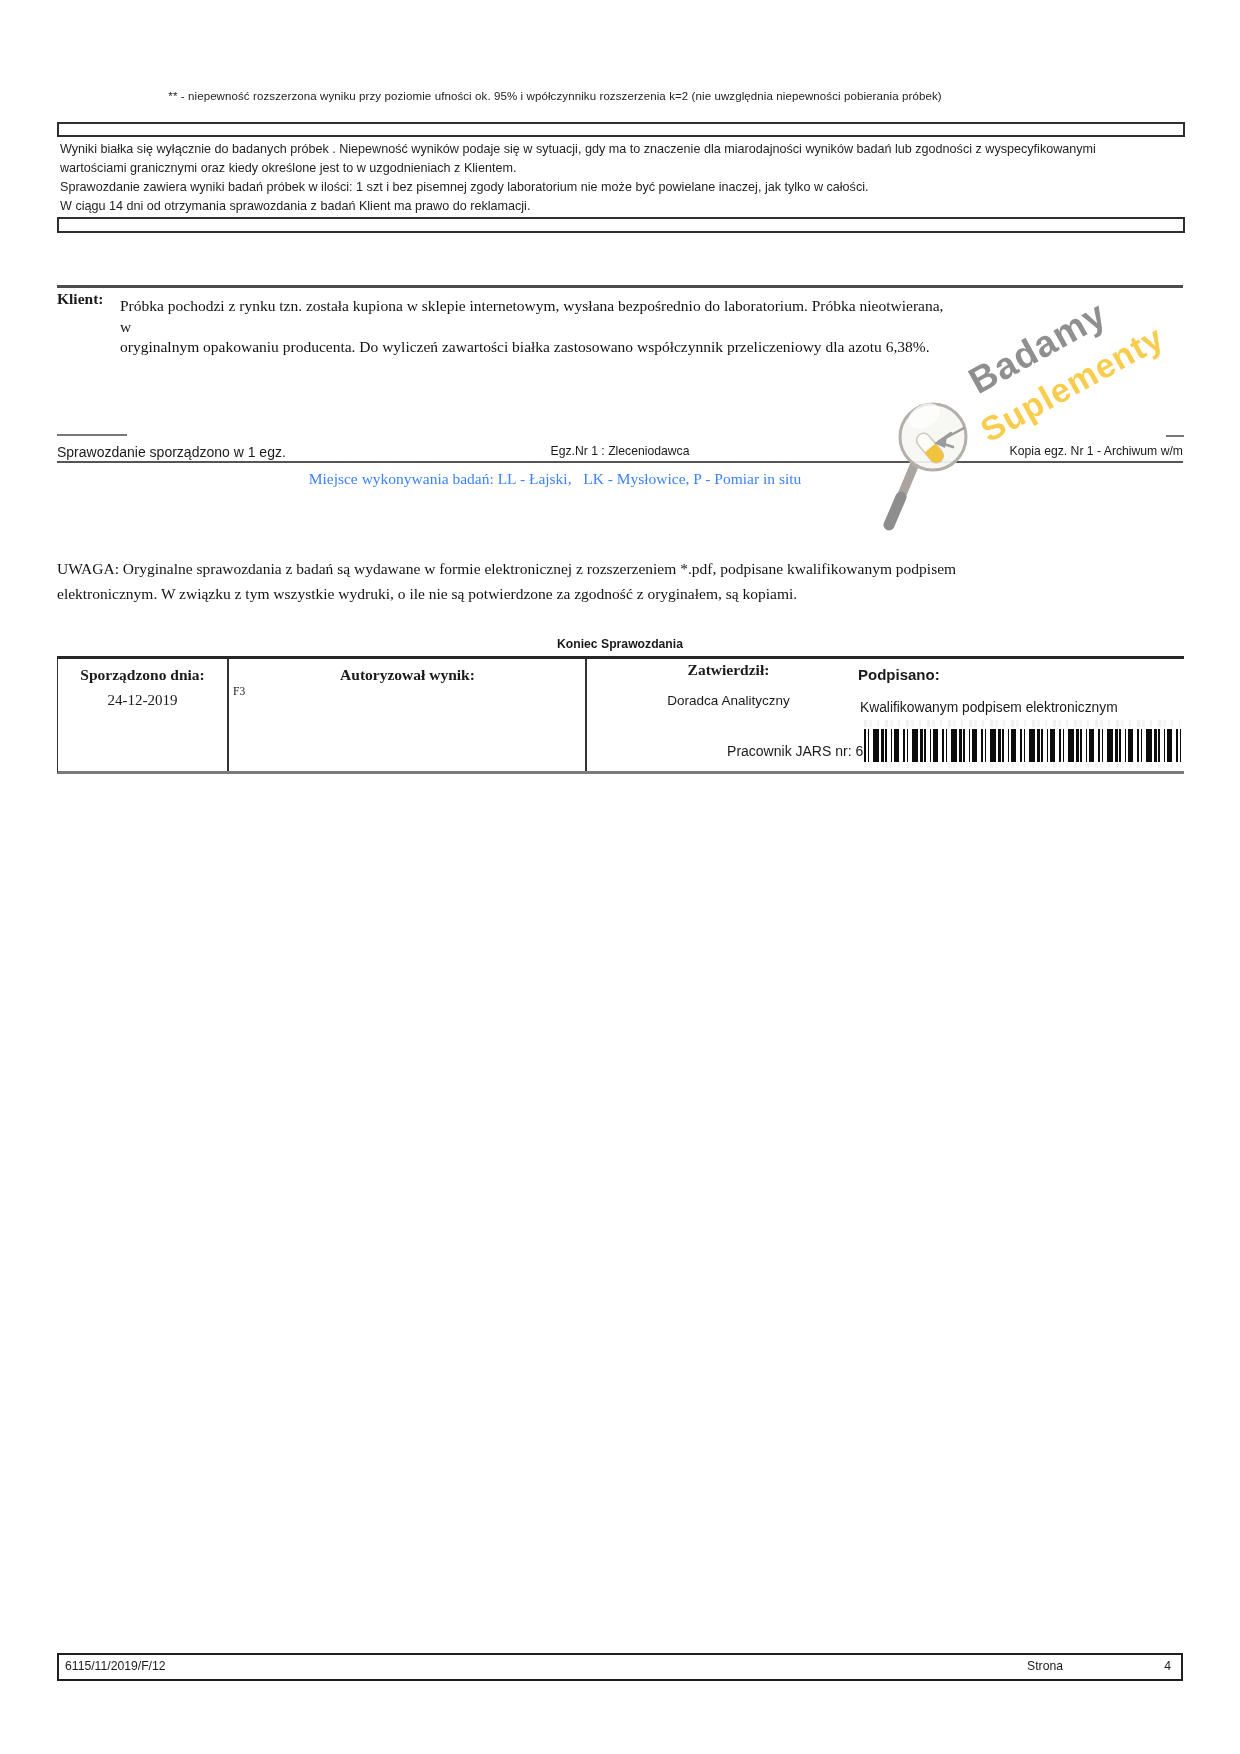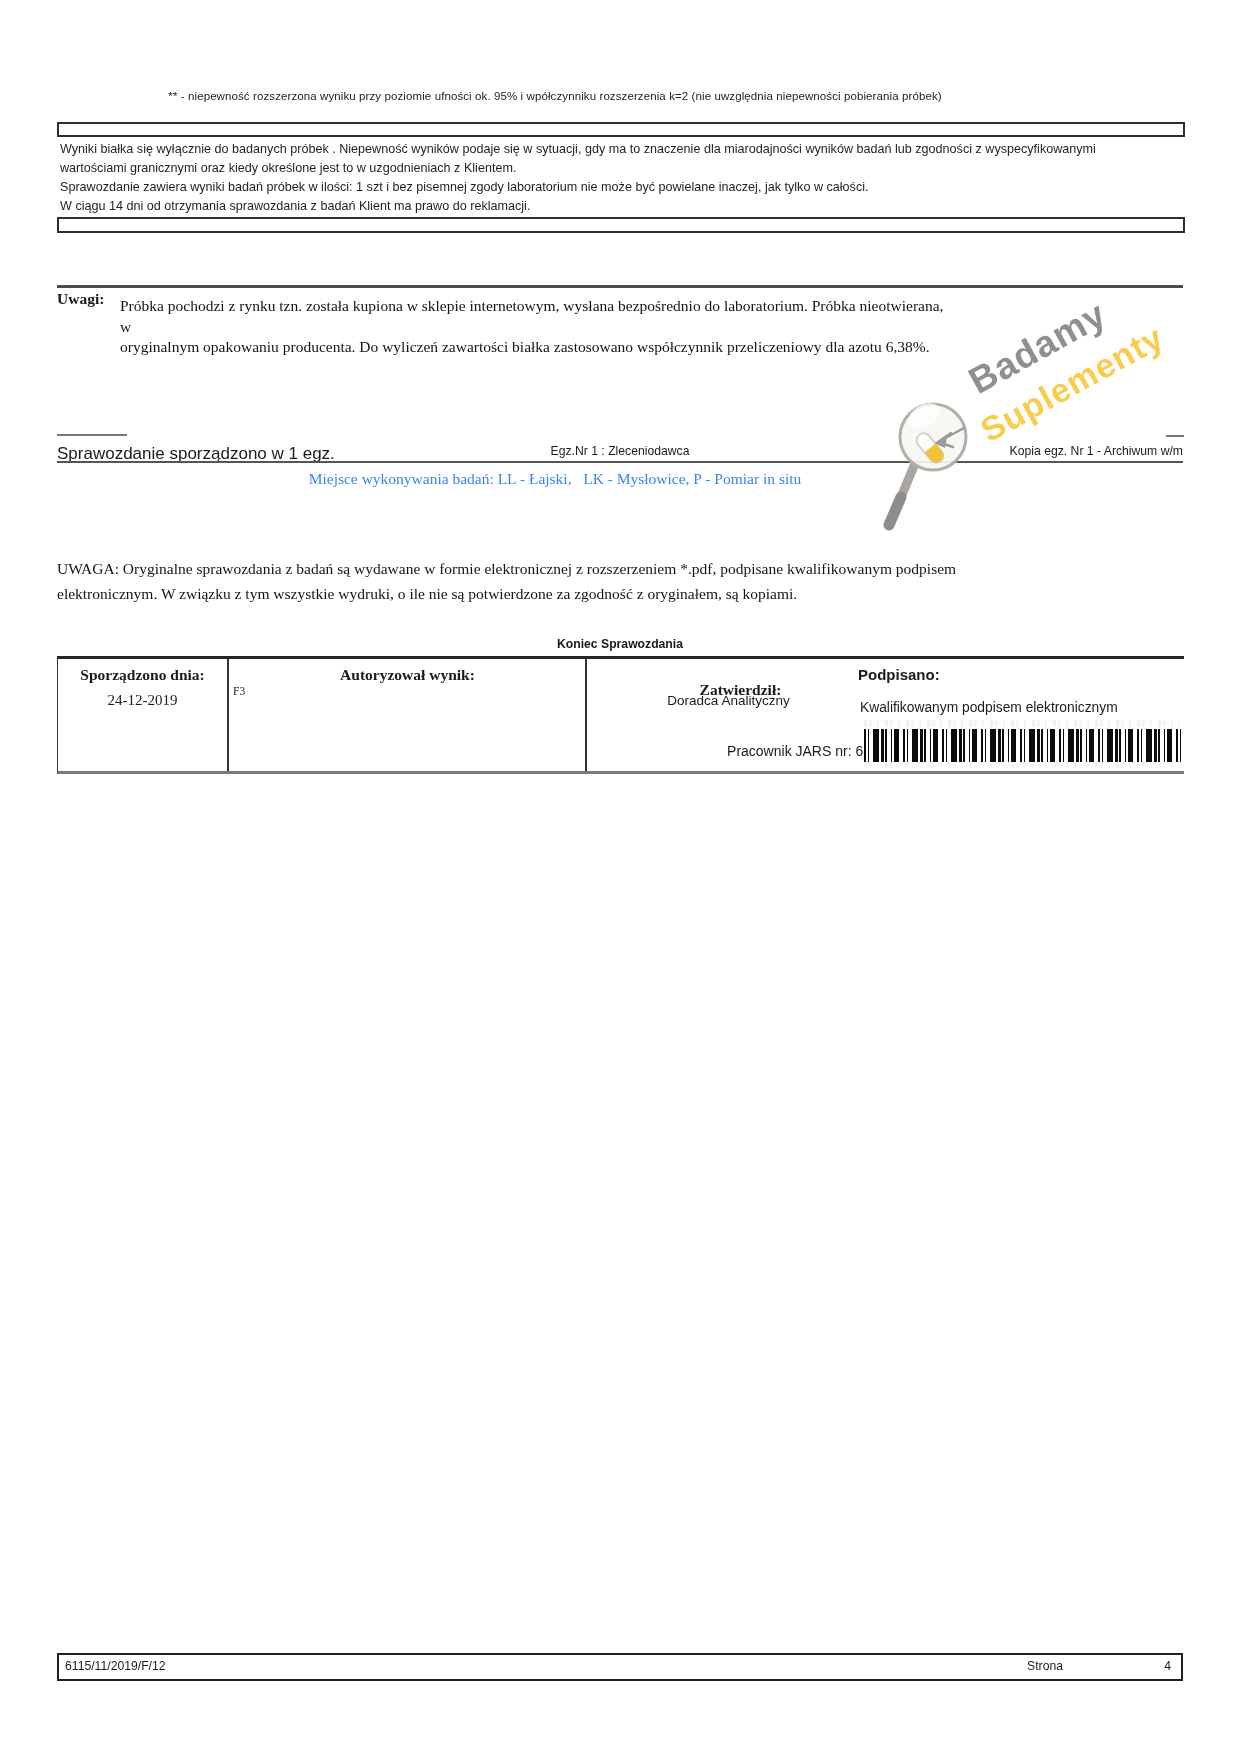--- a/index.html
+++ b/index.html
@@ -27,21 +27,21 @@
   .rule-uwagi { top:285px; height:3px; }
   .rule-copies { top:461px; height:2px; background:#555; }
   .uwagi-label { left:57px; top:290px; font-size:15.5px; font-weight:bold; }
   .remarks {
     left:120px; top:296px; width:830px;
     font-size:15.5px; line-height:20.5px; color:#141414;
   }
   .dash { background:#777; height:2px; top:434px; }
   .dash-left { left:57px; width:70px; }
   .dash-right { left:1166px; width:18px; top:435px; }
-  .copies-left  { left:57px; top:444px; font-size:17px; }
+  .copies-left  { left:57px; top:444px; font-size:14px; }
   .copies-center{ left:57px; top:444px; width:1126px; text-align:center; font-size:12.2px; }
   .copies-right { left:57px; top:444px; width:1126px; text-align:right; font-size:12.2px; }
   .places {
     left:57px; top:470px; width:996px; text-align:center;
     font-size:15.5px; color:#3b82f6; white-space:pre;
   }
   .uwaga {
     left:57px; top:556px; width:1000px;
     font-size:15.5px; line-height:25px; color:#141414;
   }
@@ -55,21 +55,21 @@
     border-left:1.5px solid #333;
   }
   .sig-table .vline { position:absolute; top:0; bottom:0; width:1.5px; background:#333; }
   .vline-1 { left:169px; }
   .vline-2 { left:527px; }
   .cell-label { position:absolute; font-size:15.5px; font-weight:bold; }
   .col1-label { left:0; top:7px; width:169px; text-align:center; }
   .col1-value { position:absolute; left:0; top:33px; width:169px; text-align:center; font-size:15px; }
   .col2-label { left:171px; top:7px; width:357px; text-align:center; }
   .col2-note  { position:absolute; left:175px; top:26px; font-size:11.5px; }
-  .col3-label { left:528px; top:22px; width:285px; text-align:center;padding-left:12px; }
+  .col3-label { left:528px; top:2px; width:285px; text-align:center; }
   .col3-role  { position:absolute; left:528px; top:34px; width:285px; text-align:center; font-size:13.5px; font-family:"Liberation Sans",sans-serif; }
   .col3-emp   { position:absolute; left:528px; top:84px; width:285px; text-align:right; font-size:14px; font-family:"Liberation Sans",sans-serif; }
   .col4-label { left:800px; top:7px; font-family:"Liberation Sans",sans-serif; font-size:15px; }
   .col4-method{ position:absolute; left:802px; top:41px; font-size:13.8px; }
   .noise {
     position:absolute; left:806px; top:61px; width:316px; height:7px; opacity:0.55;
     background:repeating-linear-gradient(90deg,#e3e3e3 0 3px,#fafafa 3px 5px,#ececec 5px 8px,#fdfdfd 8px 13px,#e8e8e8 13px 15px,#ffffff 15px 21px);
   }
   .noise2 { top:104px; height:5px; opacity:0.4; }
   .barcode {
@@ -112,21 +112,21 @@
   <div class="abs disclaimer">
     <div>Wyniki białka się wyłącznie do badanych próbek . Niepewność wyników podaje się w sytuacji, gdy ma to znaczenie dla miarodajności wyników badań lub zgodności  z wyspecyfikowanymi</div>
     <div>wartościami granicznymi oraz kiedy określone jest to w uzgodnieniach z Klientem.</div>
     <div>Sprawozdanie zawiera wyniki badań próbek w ilości: 1 szt i bez pisemnej zgody laboratorium nie może być powielane inaczej, jak tylko w całości.</div>
     <div>W ciągu 14 dni od otrzymania sprawozdania z badań Klient ma prawo do reklamacji.</div>
   </div>
 
   <div class="abs frame frame-bottom"></div>
 
   <div class="abs rule rule-uwagi"></div>
-  <div class="abs serif uwagi-label">Uwagi:</div>
+  <div class="abs serif uwagi-label">Klient:</div>
   <div class="abs serif remarks">
     <div>Próbka pochodzi z rynku tzn. została kupiona w sklepie internetowym, wysłana bezpośrednio do laboratorium. Próbka nieotwierana, w</div>
     <div>oryginalnym opakowaniu producenta. Do wyliczeń zawartości białka zastosowano współczynnik przeliczeniowy dla azotu 6,38%.</div>
   </div>
 
   <div class="abs dash dash-left"></div>
   <div class="abs dash dash-right"></div>
   <div class="abs copies-left">Sprawozdanie sporządzono w 1 egz.</div>
   <div class="abs copies-center">Egz.Nr 1 : Zleceniodawca</div>
   <div class="abs copies-right">Kopia egz. Nr 1 - Archiwum w/m</div>

